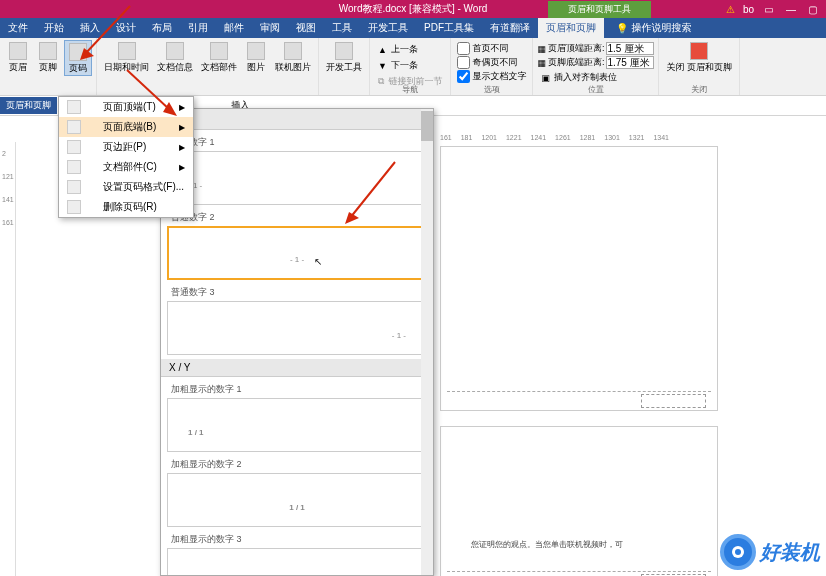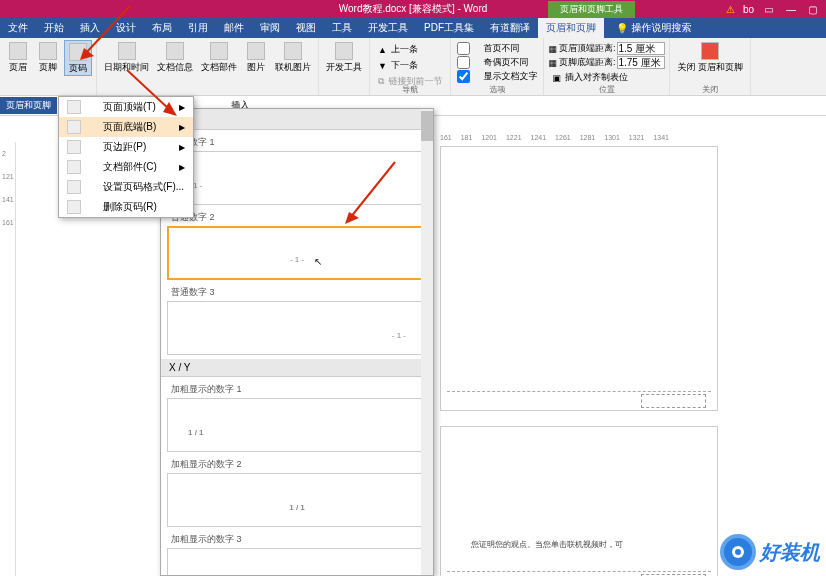--- a/index.html
+++ b/index.html
@@ -1,39 +1,39 @@
 <!DOCTYPE html>
 <html><head>
 <meta charset="utf-8">
 <style>
 * { margin: 0; padding: 0; box-sizing: border-box; font-family: "Microsoft YaHei", sans-serif; }
 body { width: 826px; height: 576px; background: #fff; overflow: hidden; position: relative; }
 
 .titlebar { height: 18px; background: #be185d; color: #fff; display: flex; align-items: center; font-size: 10px; }
 .titlebar .title { position: absolute; left: 50%; transform: translateX(-50%); }
-.titlebar .context-tab { position: absolute; left: 548px; background: #5e9e3e; padding: 2px 12px; font-size: 9px; }
+.titlebar .context-tab { position: absolute; left: 548px; background: #5e9e3e; padding: 2px 20px; font-size: 9px; }
 .titlebar .right { margin-left: auto; display: flex; align-items: center; gap: 8px; padding-right: 6px; }
 .titlebar .warn { color: #ffc000; }
 .titlebar .win-btn { width: 14px; text-align: center; }
 
 .tabs { height: 20px; background: #2b579a; color: #fff; display: flex; font-size: 10px; }
 .tabs .tab { padding: 3px 8px; cursor: pointer; }
 .tabs .tab.active { background: #f1f1f1; color: #2b579a; }
 .tabs .tell-me { margin-left: 12px; display: flex; align-items: center; gap: 3px; }
 
 .ribbon { height: 58px; background: #f1f1f1; border-bottom: 1px solid #d4d4d4; display: flex; font-size: 9px; position: relative; }
 .ribbon-group { display: flex; flex-direction: column; justify-content: flex-start; border-right: 1px solid #e0e0e0; padding: 2px 4px; position: relative; }
 .ribbon-group .buttons { display: flex; gap: 2px; }
 .ribbon-btn { display: flex; flex-direction: column; align-items: center; padding: 2px 3px; cursor: pointer; min-width: 28px; }
 .ribbon-btn .icon { width: 18px; height: 18px; background: #ddd; border: 1px solid #bbb; margin-bottom: 2px; }
 .ribbon-btn .label { font-size: 9px; text-align: center; line-height: 10px; }
 .ribbon-btn.highlight { background: #c5d8ec; border: 1px solid #7ba7d6; }
 .group-label { position: absolute; bottom: 0; left: 0; right: 0; text-align: center; font-size: 8px; color: #666; }
 .ribbon-small-btn { display: flex; align-items: center; gap: 4px; font-size: 9px; padding: 1px 4px; }
-.ribbon-check { display: flex; align-items: flex-end; gap: 13px; font-size: 9px; padding: 0 2px; }
+.ribbon-check { display: flex; align-items: flex-end; gap: 2px; font-size: 9px; padding: 0 2px; }
 .ribbon-input { display: flex; align-items: center; gap: 2px; font-size: 9px; }
 .ribbon-input input { width: 48px; font-size: 10px; border: 1px solid #aaa; }
 
 .qat-area { height: 20px; background: #fff; border-bottom: 1px solid #d4d4d4; display: flex; align-items: center; font-size: 9px; }
 .qat-label { background: #2b579a; color: #fff; padding: 2px 6px; margin-right: 4px; }
 .qat-btn { padding: 0 4px; }
 .insert-label { margin-left: 120px; }
 
 .dropdown-menu { position: absolute; left: 58px; top: 96px; background: #fff; border: 1px solid #aaa; box-shadow: 2px 2px 6px rgba(0,0,0,0.3); font-size: 10px; z-index: 100; }
 .dropdown-menu .item { display: flex; align-items: center; padding: 3px 8px; gap: 22px; cursor: pointer; }

